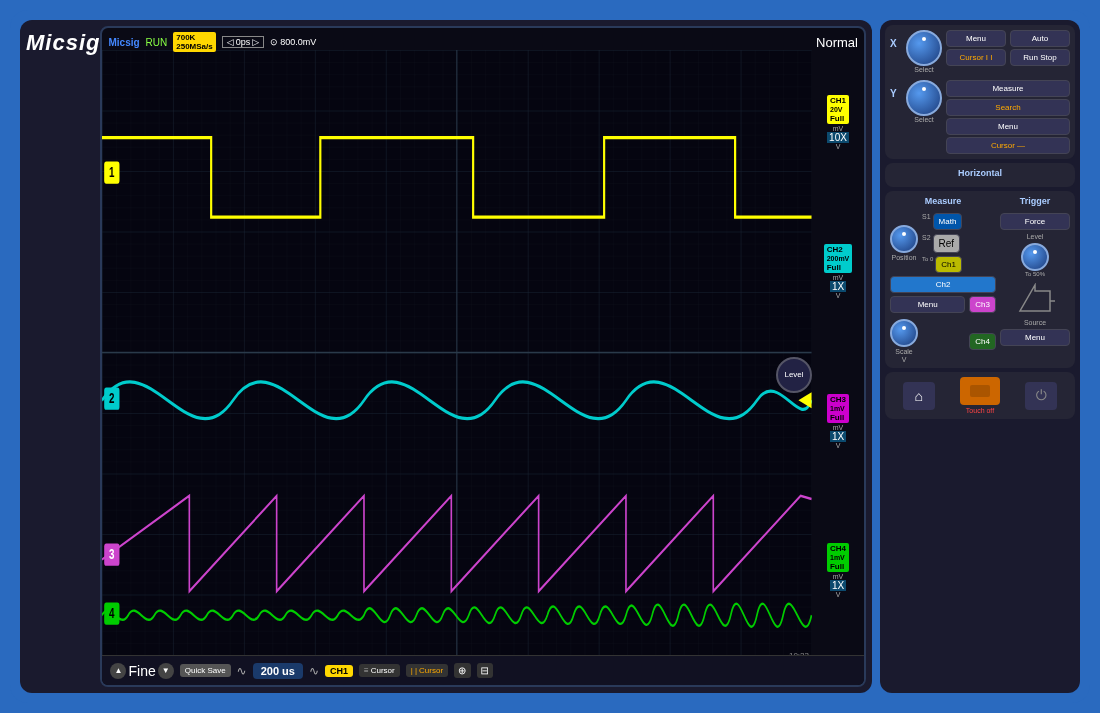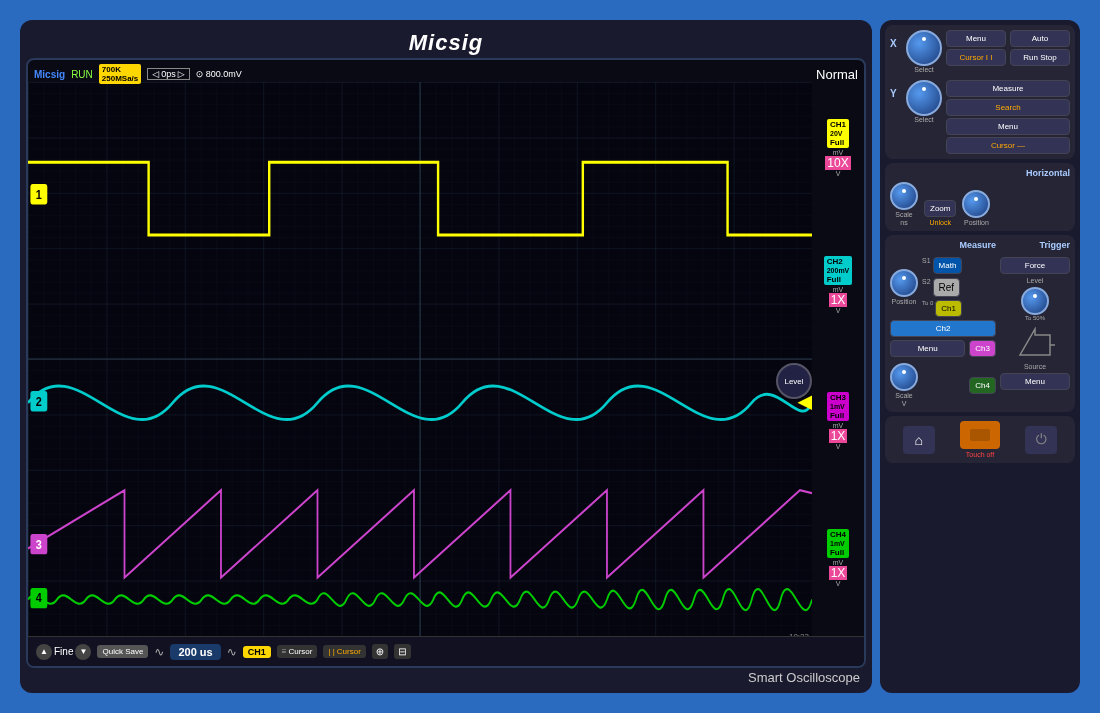--- a/index.html
+++ b/index.html
@@ -22,21 +22,21 @@
       flex-direction: row;
       padding: 10px;
       gap: 8px;
     }
     
     .screen-area {
       flex: 1;
       background: #1a1a2e;
       border-radius: 12px;
       display: flex;
-      flex-direction: column;
+      flex-direction: row;
       padding: 6px;
       position: relative;
       min-width: 0;
     }
     .screen-title {
       text-align: center;
       color: white;
       font-size: 22px;
       font-weight: bold;
       font-style: italic;
@@ -124,22 +124,22 @@
     .ch1-color { background: #ffff00; color: #000; }
     .ch2-color { background: #00cccc; color: #000; }
     .ch3-color { background: #cc00cc; color: #000; }
     .ch4-color { background: #00cc00; color: #000; }
     .ch-mv {
       color: #aaa;
       font-size: 7px;
     }
     .ch-mult {
       color: white;
-      font-size: 12px;
-      background: #ec4899;
+      font-size: 10px;
+      background: #0c4a6e;
       padding: 0 2px;
     }
     .ch-v {
       color: #aaa;
       font-size: 7px;
     }
     
     .waveform-area {
       position: absolute;
       top: 22px;
@@ -173,21 +173,21 @@
       border-radius: 50%;
       display: flex;
       align-items: center;
       justify-content: center;
       cursor: pointer;
       font-size: 8px;
       color: white;
     }
     .fine-label {
       color: white;
-      font-size: 10px;
+      font-size: 14px;
     }
     .quick-save-btn {
       background: #555;
       color: white;
       font-size: 8px;
       padding: 2px 5px;
       border-radius: 3px;
       cursor: pointer;
     }
     .wave-sym {
@@ -268,21 +268,21 @@
     }
     .ctrl-section {
       background: #252535;
       border-radius: 8px;
       padding: 5px;
     }
     .ctrl-section-header {
       color: #aaccff;
       font-size: 9px;
       font-weight: bold;
-      text-align: right;
+      text-align: center;
       margin-bottom: 4px;
     }
     .ctrl-row {
       display: flex;
       align-items: center;
       gap: 4px;
       justify-content: space-between;
     }
     
     .knob {
@@ -592,21 +592,20 @@
         </div>
         <div class="cursor-btn cursor-active">
           <span>| |</span>
           <span>Cursor</span>
         </div>
         <div class="expand-btn">⊕</div>
         <div class="expand-btn">⊟</div>
       </div>
     </div>
 
-    <div class="smart-osc-label">Smart Oscilloscope</div>
   </div>
 
   <div class="control-panel">
 
     <div class="ctrl-section">
       <div class="xy-section">
 
         <div class="xy-row">
           <span class="xy-label">X</span>
           <div class="knob-wrap">
@@ -638,39 +637,20 @@
             <div class="ctrl-btn" style="color:#ffaa00">Search</div>
             <div class="ctrl-btn">Menu</div>
             <div class="ctrl-btn" style="color:#ffaa00">Cursor —</div>
           </div>
         </div>
       </div>
     </div>
 
     <div class="ctrl-section">
       <div class="ctrl-section-header">Horizontal</div>
-      <div class="horiz-row">
-        <div class="knob-wrap">
-          <div class="knob knob-small">
-              <div class="knob-dot"></div>
-            </div>
-          <div class="knob-label">Scale</div>
-          <div class="knob-label">ns</div>
-        </div>
-        <div class="horiz-zoom-col">
-          <div class="ctrl-btn">Zoom</div>
-          <div class="unlock-label">Unlock</div>
-        </div>
-        <div class="knob-wrap">
-          <div class="knob knob-small">
-              <div class="knob-dot"></div>
-            </div>
-          <div class="knob-label">Position</div>
-        </div>
-      </div>
     </div>
 
     <div class="ctrl-section">
       <div class="vert-trig">
 
         <div class="vert-col">
           <div class="ctrl-section-header">Measure</div>
           <div class="ctrl-row">
             <div class="knob-wrap">
               <div class="knob knob-small">

